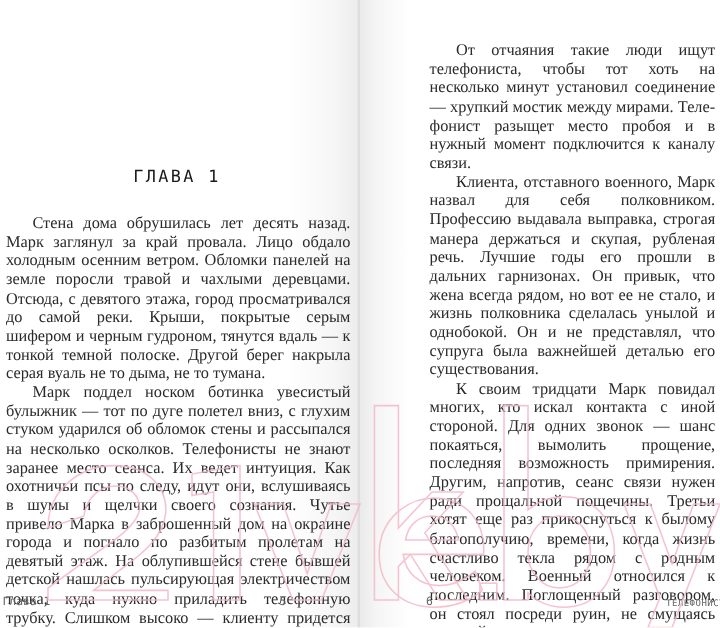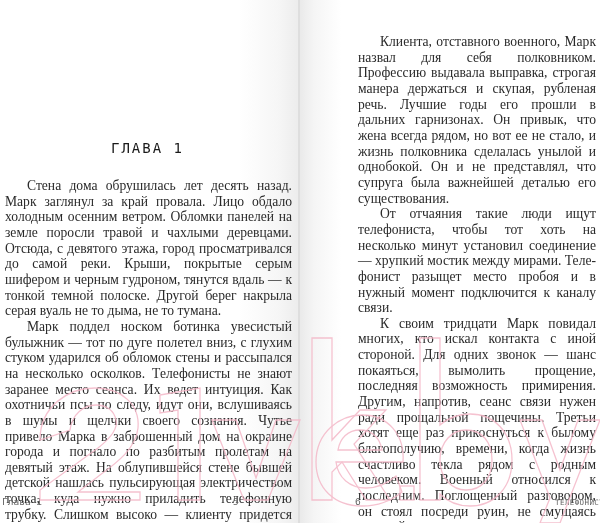--- a/index.html
+++ b/index.html
@@ -32,22 +32,22 @@
     <div class="text-block left-text">
       <p class="para">Стена дома обрушилась лет десять назад. Марк заглянул за край провала. Лицо обдало холодным осенним ветром. Обломки панелей на земле по­росли травой и чахлыми деревцами. Отсюда, с де­вятого этажа, город просматривался до самой реки. Крыши, покрытые серым шифером и черным гуд­роном, тянутся вдаль — к тонкой темной полоске. Другой берег накрыла серая вуаль не то дыма, не то тумана.</p>
       <p class="para">Марк поддел носком ботинка увесистый булыж­ник — тот по дуге полетел вниз, с глухим стуком ударился об обломок стены и рассыпался на не­сколько осколков. Телефонисты не знают заранее место сеанса. Их ведет интуиция. Как охотничьи псы по следу, идут они, вслушиваясь в шумы и щелчки своего сознания. Чутье привело Марка в заброшенный дом на окраине города и погнало по разбитым пролетам на девятый этаж. На облупив­шейся стене бывшей детской нашлась пульсирую­щая электричеством точка, куда нужно приладить телефонную трубку. Слишком высоко — клиенту придется тянуться.</p>
     </div>
     <div class="footer footer-chapter">Глава 1</div>
     <div class="footer footer-pagenum-left">5</div>
   </div>
 
   <div class="page page-right">
     <div class="text-block right-text">
+      <p class="para">От отчаяния такие люди ищут телефониста, чтобы тот хоть на несколько минут установил со­единение — хрупкий мостик между мирами. Теле­фонист разыщет место пробоя и в нужный момент подключится к каналу связи.</p>
       <p class="para">Клиента, отставного военного, Марк назвал для себя полковником. Профессию выдавала выправ­ка, строгая манера держаться и скупая, рубленая речь. Лучшие годы его прошли в дальних гарни­зонах. Он привык, что жена всегда рядом, но вот ее не стало, и жизнь полковника сделалась унылой и однобокой. Он и не представлял, что супруга была важнейшей деталью его существования.</p>
-      <p class="para">От отчаяния такие люди ищут телефониста, чтобы тот хоть на несколько минут установил со­единение — хрупкий мостик между мирами. Теле­фонист разыщет место пробоя и в нужный момент подключится к каналу связи.</p>
       <p class="para">К своим тридцати Марк повидал многих, кто ис­кал контакта с иной стороной. Для одних звонок — шанс покаяться, вымолить прощение, последняя возможность примирения. Другим, напротив, сеанс связи нужен ради прощальной пощечины. Третьи хотят еще раз прикоснуться к былому благополу­чию, времени, когда жизнь счастливо текла рядом с родным человеком. Военный относился к послед­ним. Поглощенный разговором, он стоял посреди руин, не смущаясь нелепой позы, и прижимал к уху пластмассовую трубку с оборванным проводом.</p>
 
     </div>
     <div class="footer footer-pagenum-right">6</div>
     <div class="footer footer-booktitle">ТЕЛЕФОНИСТ</div>
   </div>
 
   <div class="gutter"></div>
 
   <svg class="watermark" viewBox="0 0 600 523" xmlns="http://www.w3.org/2000/svg">

